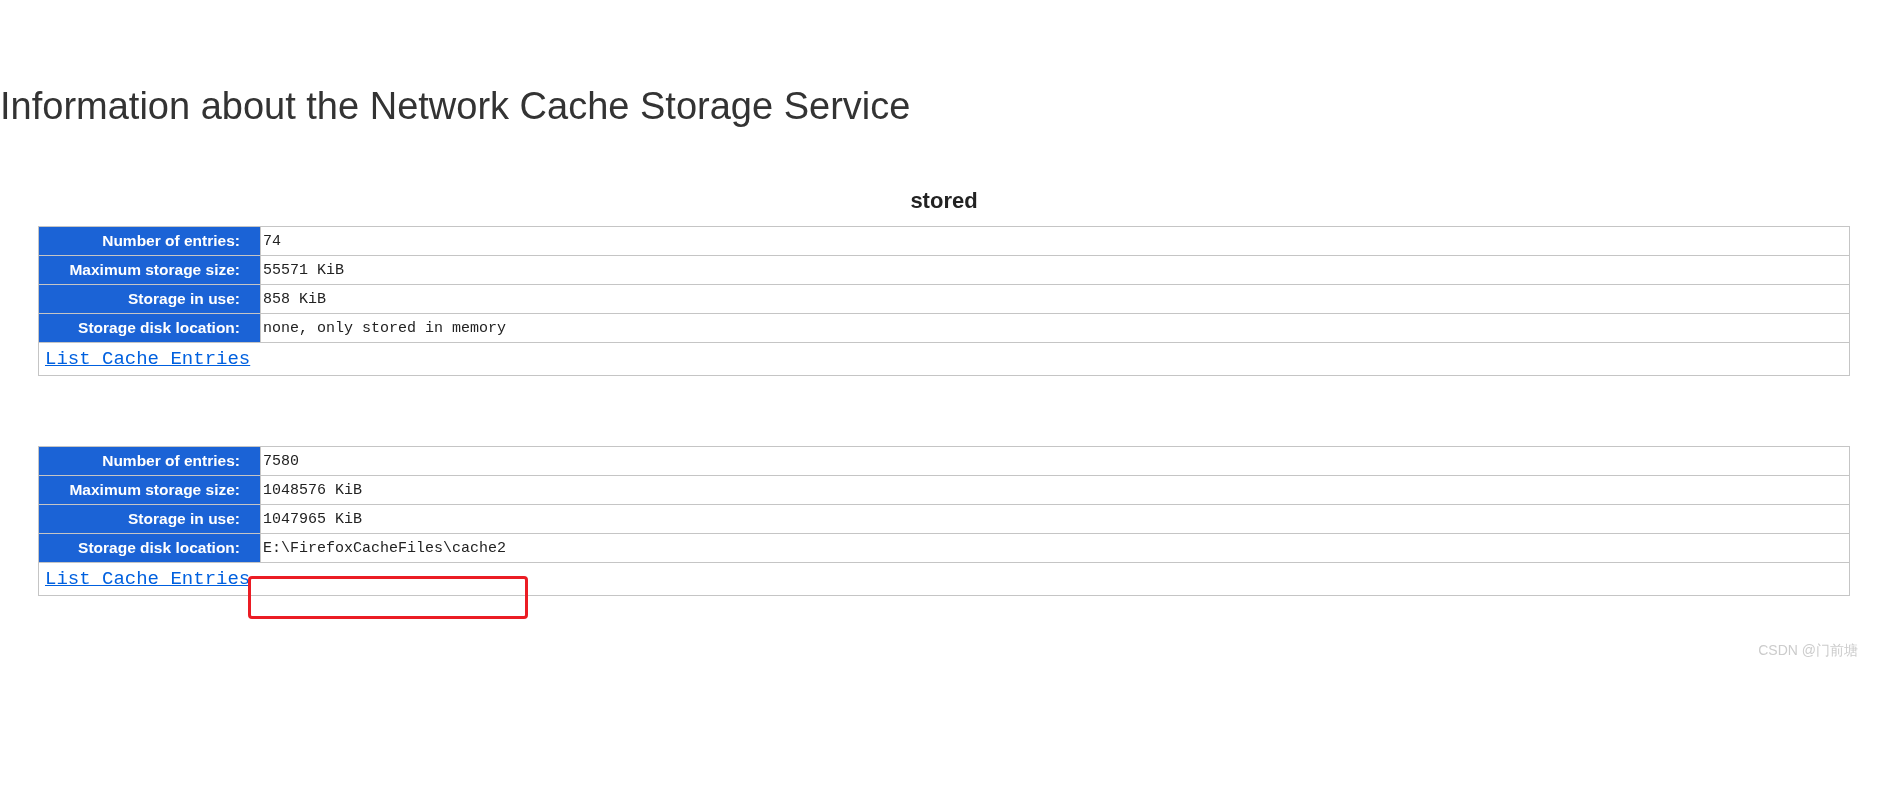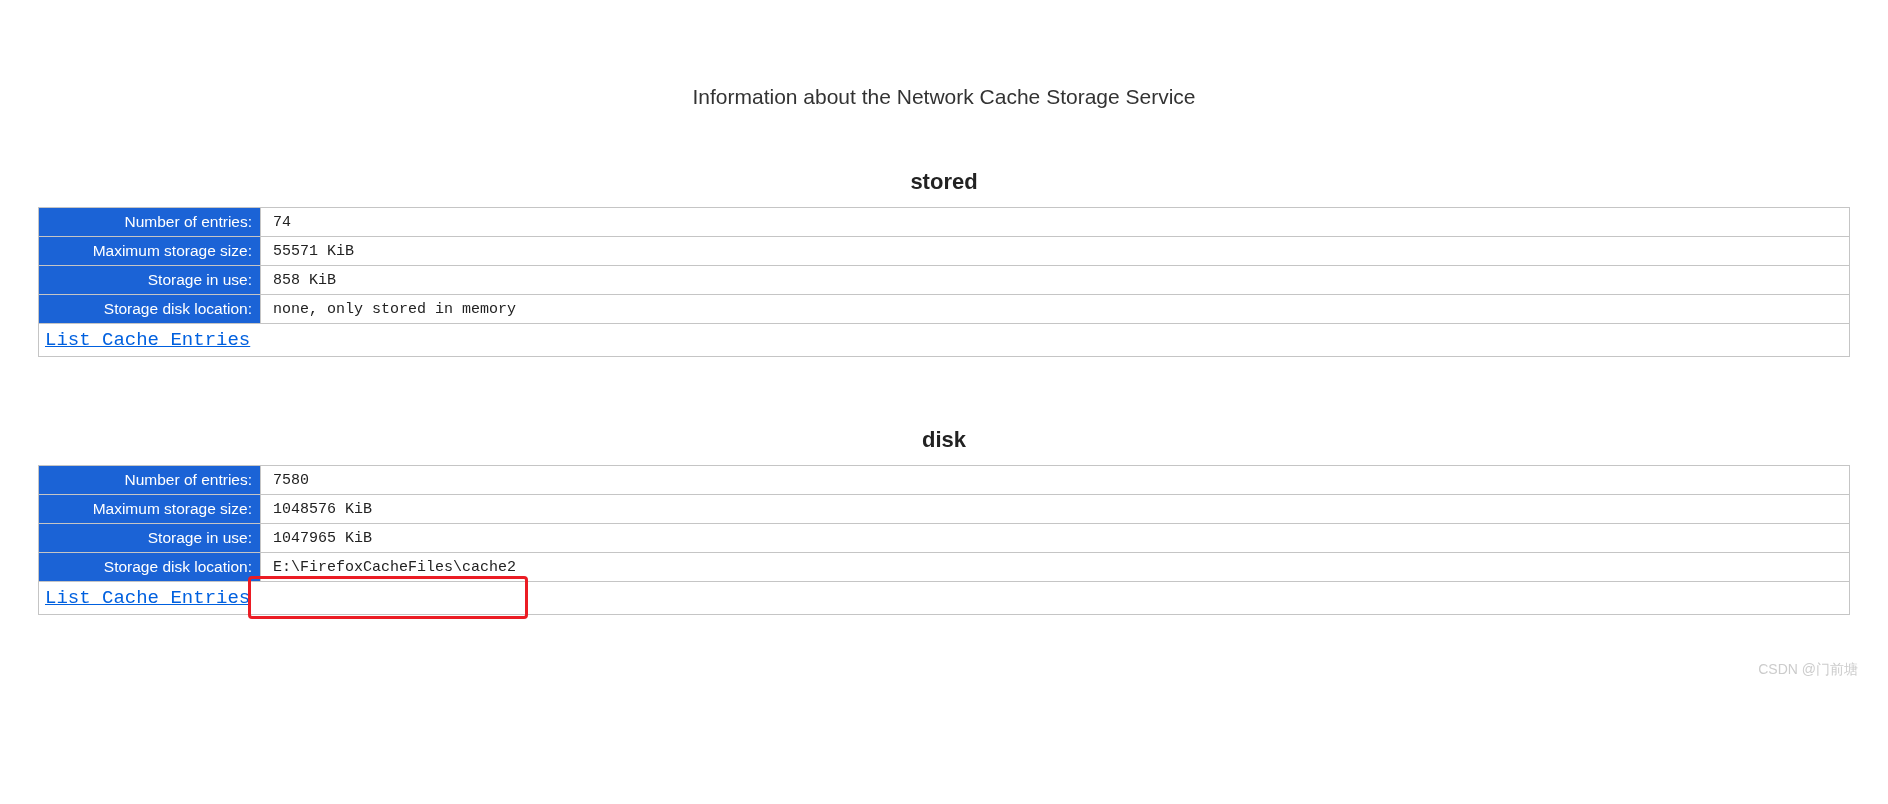--- a/index.html
+++ b/index.html
@@ -7,22 +7,21 @@
       margin: 0;
       padding: 0;
       font-family: "Segoe UI", "Microsoft YaHei", Arial, sans-serif;
       color: #333;
       background: #fff;
       width: 1888px;
       position: relative;
     }
     h1.title {
       font-weight: 300;
-      font-size: 21px;
-      text-align: center;
+      font-size: 38px;
       margin: 85px 0 60px 0;
       color: #333;
     }
     h2.section-title {
       font-weight: 700;
       text-align: center;
       font-size: 22px;
       margin: 0 0 12px 0;
       color: #222;
     }
@@ -30,32 +29,32 @@
       margin: 0 38px 70px 38px;
     }
     table {
       width: 100%;
       border-collapse: collapse;
       border: 1px solid #c5c5c5;
     }
     table th {
       background: #1b63d6;
       color: #fff;
-      font-weight: 400;
+      font-weight: 700;
       text-align: right;
-      padding: 5px 8px;
+      padding: 5px 20px;
       font-size: 15.5px;
       width: 222px;
       border: 1px solid #c5c5c5;
     }
     table td {
       font-family: Consolas, "Courier New", monospace;
       font-size: 15px;
       color: #222;
-      padding: 5px 12px;
+      padding: 5px 2px;
       text-align: left;
       border: 1px solid #c5c5c5;
     }
     table tr.linkrow td {
       padding: 5px 6px;
     }
     a.link {
       color: #0060df;
       text-decoration: underline;
       font-family: Consolas, "Courier New", monospace;
@@ -103,21 +102,20 @@
     <tr class="linkrow">
       <td colspan="2">
         <a href="#" class="link">List Cache Entries</a>
       </td>
     </tr>
   </tbody>
     </table>
 </div>
 
 <div class="section">
-  <h2 class="section-title">disk</h2>
   <table>
     <tbody>
         <tr>
       <th>Number of entries:</th>
       <td>7580</td>
     </tr>
     <tr>
       <th>Maximum storage size:</th>
       <td>1048576 KiB</td>
     </tr>

